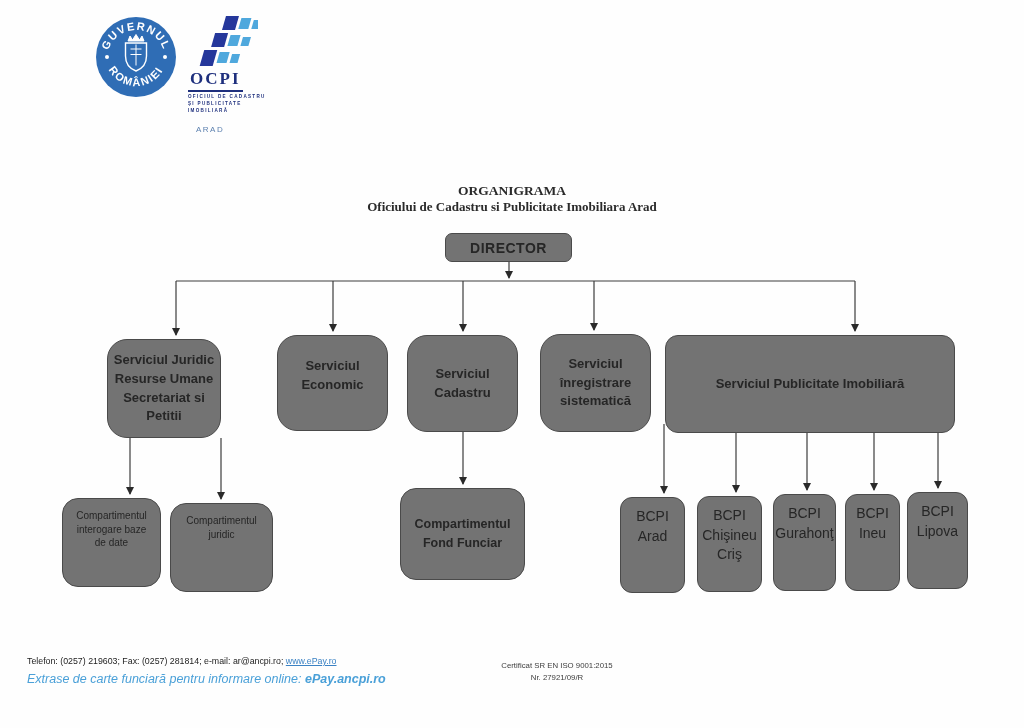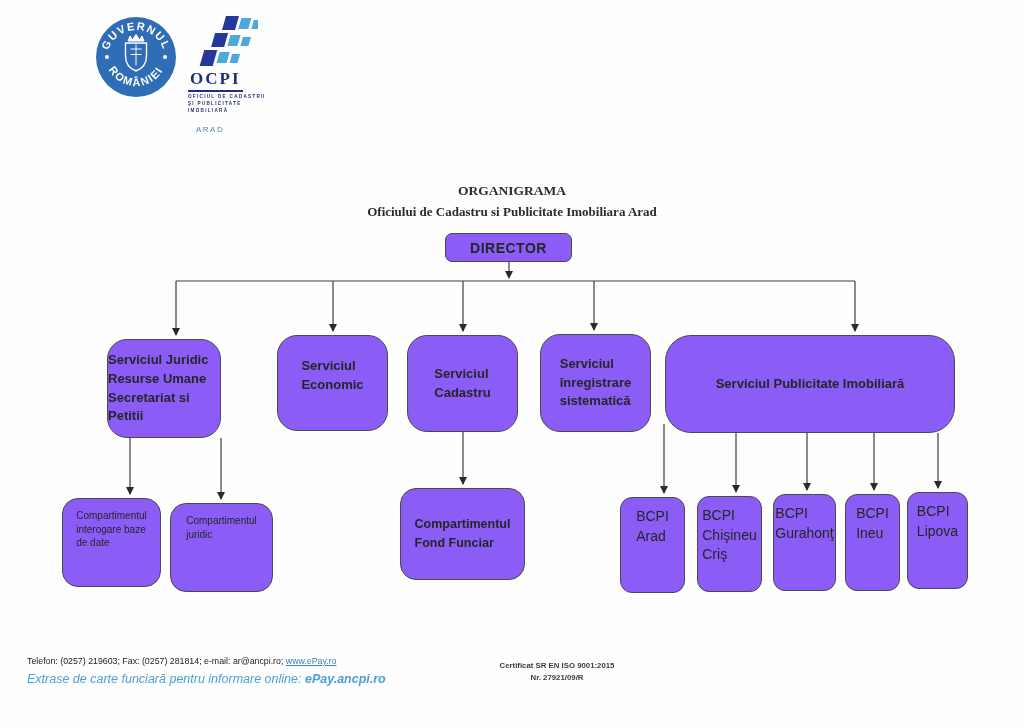--- a/index.html
+++ b/index.html
@@ -16,56 +16,56 @@
     display:inline-block;font-family:"Liberation Serif","DejaVu Serif",serif;
     font-weight:bold;font-size:17px;letter-spacing:2px;color:#1e2f7d;
     border-bottom:2px solid #1e2f7d;padding:0 2px 1px 2px;margin-top:1px;
   }
   .ocpi-sub{font-size:4.6px;font-weight:bold;letter-spacing:1.3px;color:#1e2f7d;line-height:1.5;margin-top:2px;}
   .ocpi-sub div{white-space:nowrap;}
   .ocpi-city{font-size:8px;letter-spacing:1.5px;color:#5a7fae;margin:10px 0 0 8px;}
   
   .title-block{position:absolute;left:0;top:183px;width:1024px;text-align:center;font-family:Liberation Serif, serif;}
   .title-line1{font-size:13.5px;font-weight:bold;color:#2b2b2b;}
-  .title-line2{font-size:13px;font-weight:bold;color:#2b2b2b;margin-top:5px;}
+  .title-line2{font-size:13px;font-weight:bold;color:#2b2b2b;}
   
   .node{
-    position:absolute;background:#8b5cf6;border:1.4px solid #4a4a4a;
+    position:absolute;background:#737373;border:1.4px solid #4a4a4a;
     display:flex;flex-direction:column;justify-content:center;align-items:center;
-    white-space:pre-line;color:#262626;box-sizing:border-box;
+    text-align:center;white-space:pre-line;color:#262626;box-sizing:border-box;
   }
   .node.top{justify-content:flex-start;}
   .svc{font-size:13px;font-weight:bold;line-height:1.45;border-radius:20px;}
   .dep{font-size:10px;line-height:1.35;border-radius:16px;}
   .bcpi{font-size:14px;line-height:1.4;border-radius:12px;}
   #node-director{left:445px;top:233px;width:127px;height:29px;border-radius:7px;
     font-size:14px;font-weight:bold;letter-spacing:.5px;border-width:1.6px;}
   #node-juridic{left:107px;top:339px;width:114px;height:99px;}
   #node-economic{left:277px;top:335px;width:111px;height:96px;padding-top:21px;}
   #node-cadastru{left:407px;top:335px;width:111px;height:97px;}
   #node-inregistrare{left:540px;top:334px;width:111px;height:98px;}
-  #node-publicitate{left:665px;top:335px;width:290px;height:98px;border-radius:26px;}
+  #node-publicitate{left:665px;top:335px;width:290px;height:98px;border-radius:13px;}
   #node-interogare{left:62px;top:498px;width:99px;height:89px;padding-top:10px;}
   #node-comp-juridic{left:170px;top:503px;width:103px;height:89px;padding-top:10px;}
   #node-fond-funciar{left:400px;top:488px;width:125px;height:92px;font-size:12.5px;font-weight:bold;line-height:1.5;border-radius:16px;}
   #node-bcpi-arad{left:620px;top:497px;width:65px;height:96px;padding-top:9px;}
   #node-bcpi-chisineu{left:697px;top:496px;width:65px;height:96px;padding-top:9px;}
   #node-bcpi-gurahont{left:773px;top:494px;width:63px;height:97px;padding-top:9px;}
   #node-bcpi-ineu{left:845px;top:494px;width:55px;height:97px;padding-top:9px;}
   #node-bcpi-lipova{left:907px;top:492px;width:61px;height:97px;padding-top:9px;}
   
   .connectors{position:absolute;left:0;top:0;pointer-events:none;}
   .connectors line{stroke:#3c3c3c;stroke-width:1.2;}
   
   .footer-left{position:absolute;left:27px;top:655px;font-size:8.8px;color:#1c1c1c;line-height:1.45;}
   .footer-link{color:#3b82c4;text-decoration:underline;}
   .footer-epay{font-size:12.5px;font-style:italic;color:#4aa0d8;margin-top:2px;}
   .footer-epay b{font-weight:bold;}
   .footer-cert{position:absolute;left:487px;top:660px;width:140px;text-align:center;
-    font-size:7.8px;color:#3d3d3d;line-height:1.6;font-weight:bold;}
+    font-size:7.8px;color:#3d3d3d;line-height:1.6;}
 </style>
 </head>
 <body>
 
 <svg class="seal" viewBox="0 0 82 84">
   <circle cx="41" cy="42" r="40" fill="#2f6db5"></circle>
   <path id="arcTop" d="M 12,44 A 29,29 0 0 1 70,44" fill="none"></path>
   <path id="arcBot" d="M 10,40 A 31,31 0 0 0 72,40" fill="none"></path>
   <text font-size="11" font-weight="bold" fill="#ffffff" letter-spacing="1.5">
     <textPath href="#arcTop" startOffset="50%" text-anchor="middle">GUVERNUL</textPath>

